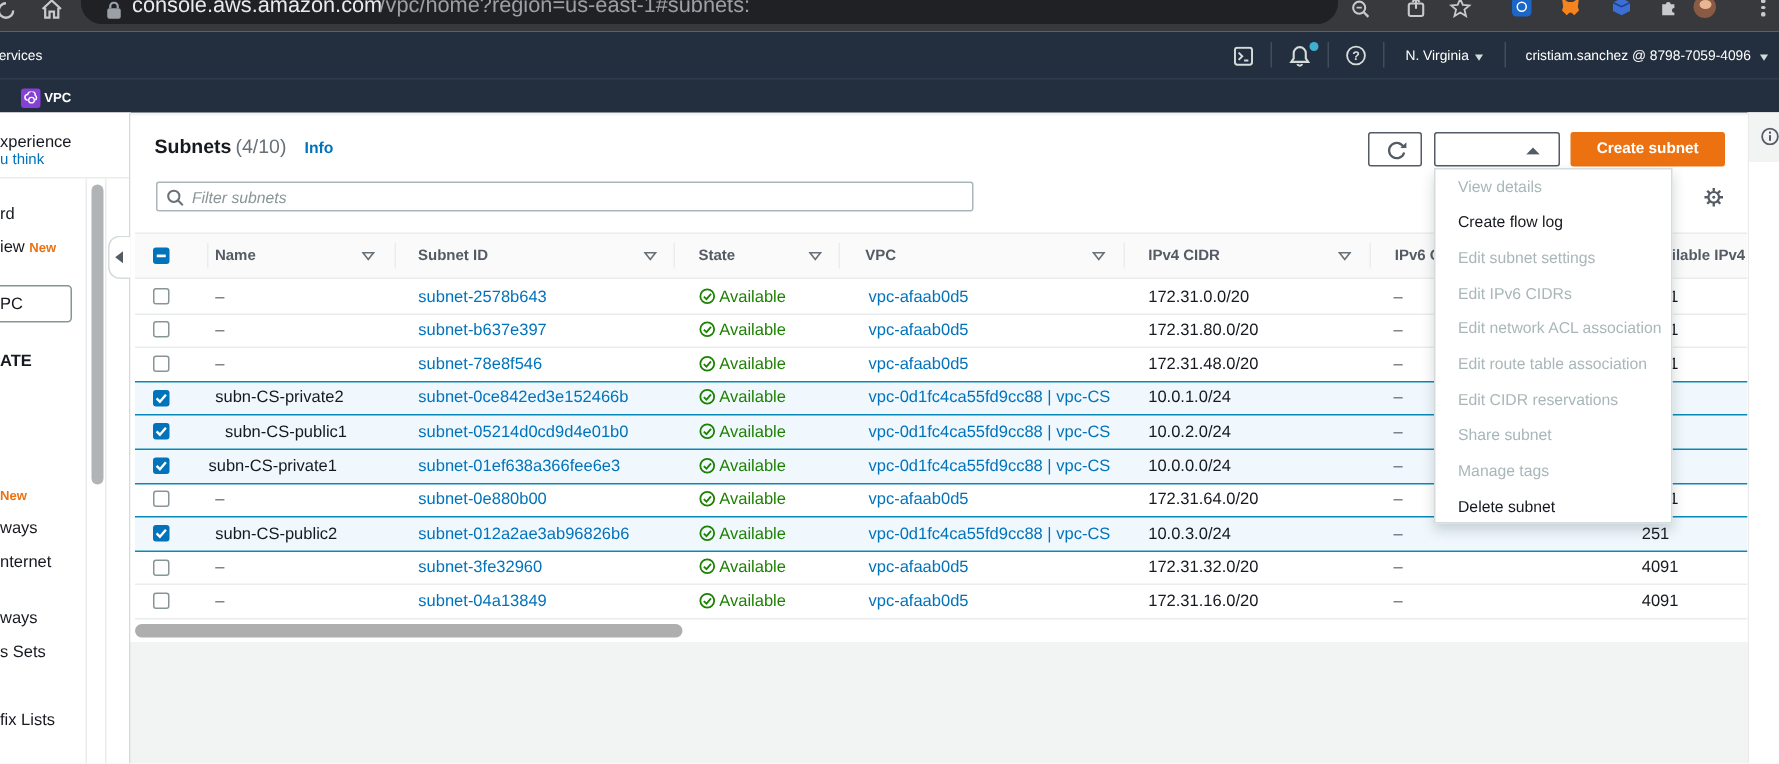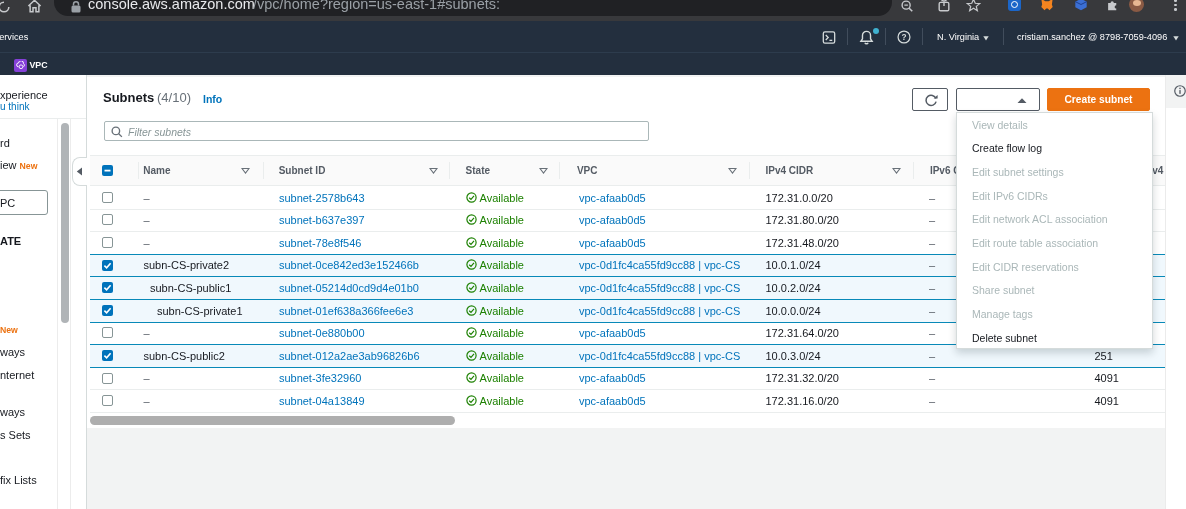--- a/index.html
+++ b/index.html
@@ -43,21 +43,21 @@
 
 .btn { position:absolute; top:88.4px; height:22.2px; border:1px solid #545b64; border-radius:2px; background:#fff; }
 
 .selbg { left:0; width:1075px; height:22.6px; background:#f0f8fd; }
 .sep { position:absolute; left:0; width:1075px; height:1px; background:#eaeded; }
 .sep.blue { background:#0889b8; z-index:5; }
 .stic { position:absolute; left:376px; top:5.5px; }
 .num { left:1004.5px; }
 
 
-#dropdown { position:absolute; left:955.5px; top:111.6px; width:197px; height:237px; background:#fff; border:1px solid #d5dbdb; box-shadow:0 4px 8px rgba(0,28,36,0.18); z-index:50; }
+#dropdown { position:absolute; left:955.5px; top:111.6px; width:159px; height:237px; background:#fff; border:1px solid #d5dbdb; box-shadow:0 4px 8px rgba(0,28,36,0.18); z-index:50; }
 .mi { position:absolute; left:15.5px; font-size:10.5px; white-space:nowrap; }
 .mid { color:#16191f; }
 .mig { color:#aab7b8; }
 </style>
 </head>
 <body>
 
 <div id="browser">
 
   <svg class="abs" style="left:-4px; top:0px;" width="16" height="14" viewBox="0 0 16 16">
@@ -327,21 +327,21 @@
     <span class="cell" style="left:675.5px;">10.0.2.0/24</span>
     <span class="cell dash" style="left:839px;">–</span>
     <span class="cell num">251</span>
   </div>
   <div class="row" style="top:222px;">
     <div class="cbc" style="left:11.8px; top:5.8px;">
         <svg width="11" height="11">
           <polyline points="2.4,5.6 4.6,7.8 8.6,3.2" fill="none" stroke="#fff" stroke-width="1.6"></polyline>
         </svg>
       </div>
-    <span class="cell" style="left:67px;text-align:right;">subn-CS-private1</span>
+    <span class="cell" style="left:49px;text-align:right;">subn-CS-private1</span>
     <span class="cell link" style="left:188.9px;">subnet-01ef638a366fee6e3</span>
     <svg class="stic" width="11" height="11">
         <circle cx="5.5" cy="5.5" r="4.6" fill="none" stroke="#1d8102" stroke-width="1.2"></circle>
         <polyline points="3.2,5.7 5,7.4 8,3.9" fill="none" stroke="#1d8102" stroke-width="1.2"></polyline>
       </svg>
     <span class="cell green" style="left:389.5px;">Available</span>
     <span class="cell link" style="left:489px;">vpc-0d1fc4ca55fd9cc88 | vpc-CS</span>
     <span class="cell" style="left:675.5px;">10.0.0.0/24</span>
     <span class="cell dash" style="left:839px;">–</span>
     <span class="cell num">251</span>

